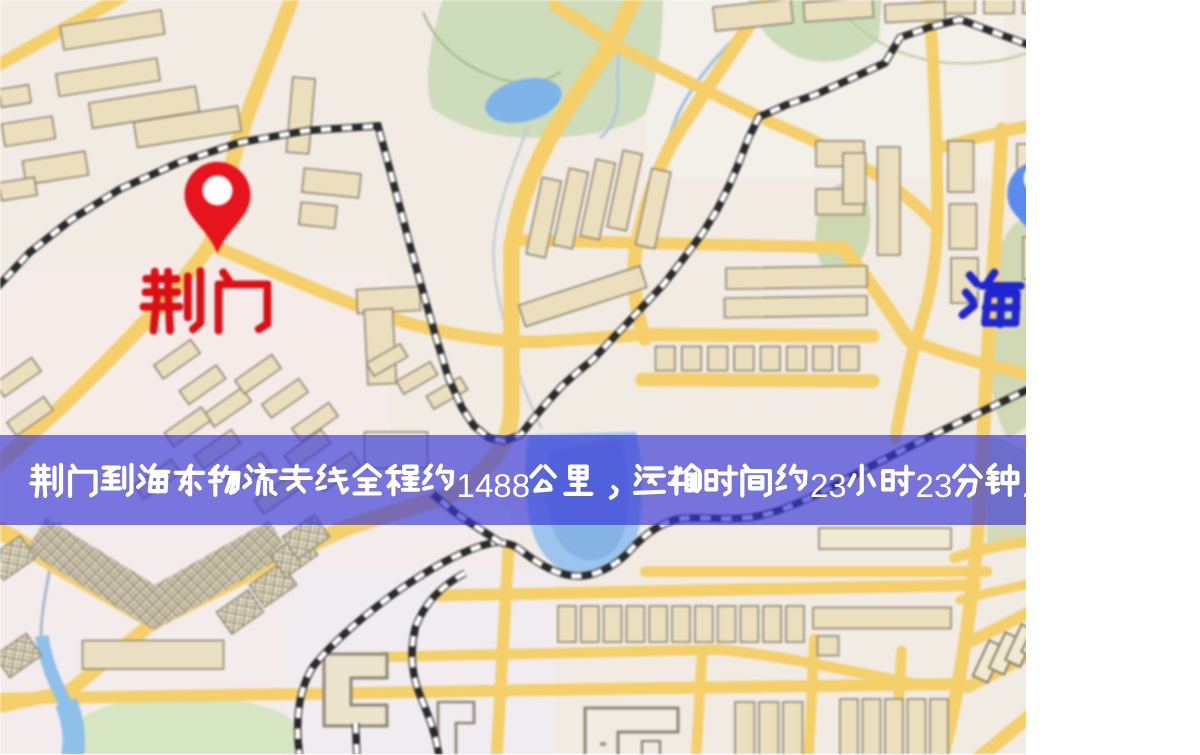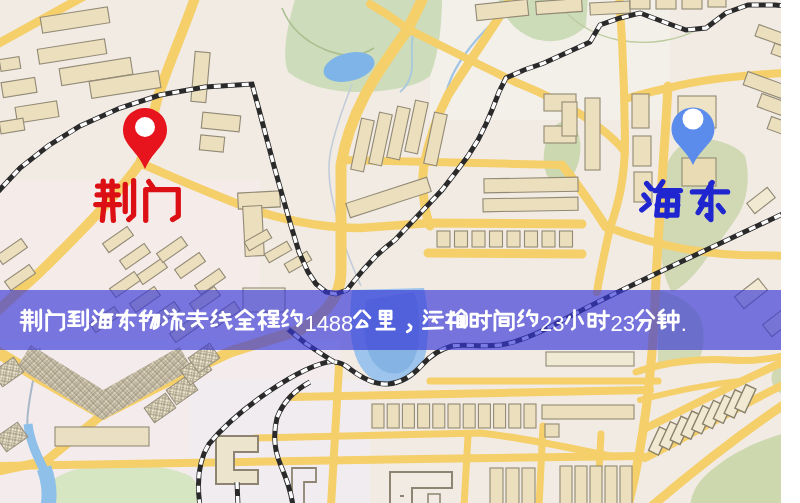--- a/index.html
+++ b/index.html
@@ -1,14 +1,14 @@
 <!DOCTYPE html>
 <html><head><meta charset="utf-8"><style>
 html,body{margin:0;padding:0;background:#fff;}
-#stage{position:relative;width:781px;height:503px;overflow:hidden;font-family:"Liberation Sans",sans-serif;}
+#stage{position:relative;width:684px;height:503px;overflow:hidden;font-family:"Liberation Sans",sans-serif;}
 #stage svg{position:absolute;left:0;top:0;}
 #map{filter:blur(0.6px);}
 </style></head><body>
 <div id="stage">
 
 <svg id="map" width="800" height="503" viewBox="0 0 800 503">
 <defs>
         <symbol id="gjing" viewBox="0 0 100 100" overflow="visible">
           <path d="M8,16 L54,16 M21,5 L21,28 M41,5 L41,28 M7,36 L55,36 M4,58 L58,58 M25,36 L19,94 M41,36 L44,94 M71,12 L71,74 M90,4 L90,82 L79,92" fill="none" stroke="currentColor" stroke-linecap="round" stroke-linejoin="round"></path>
         </symbol>

